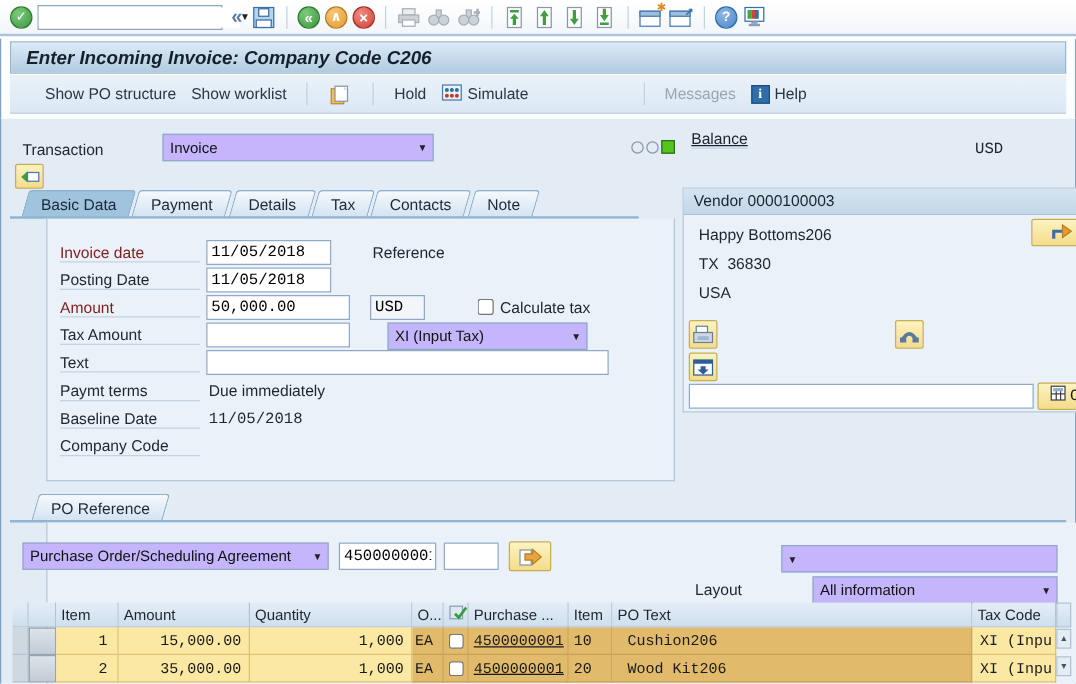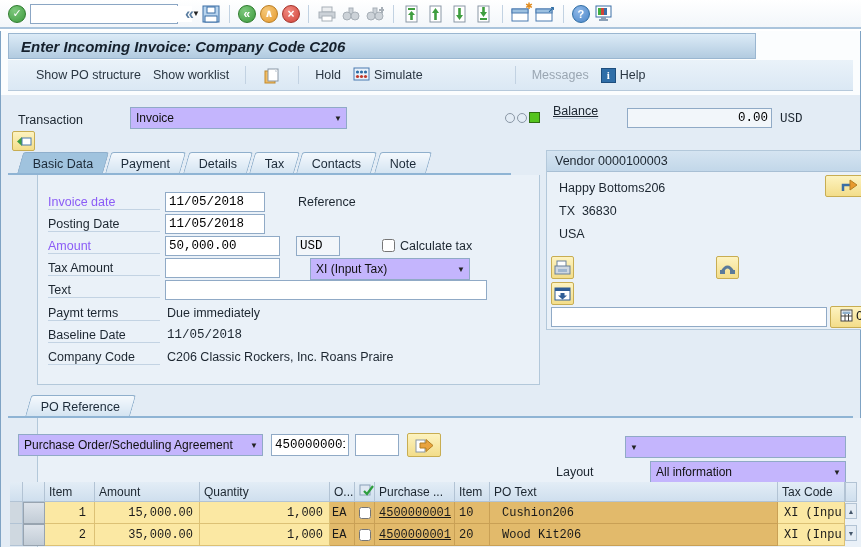--- a/index.html
+++ b/index.html
@@ -26,39 +26,39 @@
   .tb-sep { width:1px; height:18px; background:#c2d2e2; margin:0 4px; }
   .ibtn { height:20px; min-width:20px; display:flex; align-items:center; justify-content:center; }
   .winico { position:relative; }
   .winico .ovl { position:absolute; right:-2px; top:-3px; font-size:9px; color:#e08a1e; }
   .winico .ovl2 { position:absolute; right:0px; top:1px; font-size:9px; color:#2e6da4; font-weight:bold; }
   .circ.help { background:radial-gradient(circle at 35% 30%,#8fb8e8,#4a86c8); border:1px solid #2e6da4; }
 
   
   .band { position:absolute; left:0; top:31px; width:861px; height:64px; background:#fbfdfe;
     border-left:1px solid #7fa3c4; border-right:1px solid #7fa3c4; }
-  .title-bar { position:absolute; left:8px; top:33px; width:748px; height:26px;
+  .title-bar { position:absolute; left:8px; top:33px; width:845px; height:26px;
     background:linear-gradient(#dcebf7,#b2cbe0); border:1px solid #9ab6d0;
     display:flex; align-items:center; }
   .title-bar span { font-size:15px; font-weight:bold; font-style:italic; color:#15202c; padding-left:12px; }
   .app-toolbar { position:absolute; left:8px; top:60px; width:845px; height:31px;
     background:linear-gradient(#eaf2f9,#dbe8f4); border-bottom:1px solid #b6c9db;
     display:flex; align-items:center; gap:12px; padding-left:28px; font-size:12.5px; color:#2a3642; }
   .app-btn { cursor:default; }
   .app-btn.disabled { color:#9aa6b2; }
   .info-sq { width:15px; height:15px; background:#2f6ea8; color:#fff; font-weight:bold;
     font-size:11px; display:inline-flex; align-items:center; justify-content:center;
     border:1px solid #1d4e7e; font-family:"Liberation Serif",serif; }
   .with-ico { display:flex; align-items:center; gap:4px; }
 
   
   .content { position:absolute; left:0; top:95px; width:861px; height:452px; background:#e3ecf5;
     border-left:1px solid #7fa3c4; border-right:1px solid #7fa3c4; }
   .lbl { position:absolute; font-size:12.5px; color:#1c2630; }
-  .lbl.blue { color:#8b5cf6; }
+  .lbl.blue { color:#7f1d1d; }
   .lbl.ul { border-bottom:1px solid #c3d3e3; }
   .field { position:absolute; border:1px solid #90aac6; background:#fff; height:20px;
     font-size:12.5px; padding:0 3px; font-family:"Liberation Mono","DejaVu Sans Mono",monospace; }
   .field.ro { background:#f2f6fa; }
   .dd { position:absolute; border:1px solid #90aac6; background:#c4b5fd; height:22px;
     display:flex; align-items:center; }
   .dd .txt { flex:1; font-size:12px; padding:0 5px; color:#111; white-space:nowrap; overflow:hidden; }
   .dd .arr { width:16px; text-align:center; font-size:8px; color:#222; }
   .ybtn { position:absolute; background:linear-gradient(#fdf3c0,#f3dd8a); border:1px solid #c8ad52;
     border-radius:2px; display:flex; align-items:center; justify-content:center; gap:3px; }
@@ -251,21 +251,20 @@
     <span class="txt">Invoice</span>
     <span class="arr">▼</span>
   </div>
 
   <span style="position:absolute; left:505px; top:112px; display:flex; align-items:center; gap:2px;">
     <span class="light-o"></span>
       <span class="light-o"></span>
       <span class="light-g"></span>
   </span>
   <span class="lbl ul" style="left:553px; top:104px;text-decoration:underline;">Balance</span>
-  <div class="field ro" style="left:627px; top:108px; width:145px; text-align:right; line-height:18px;">0.00</div>
   <span class="lbl mono" style="left:780px; top:112px;">USD</span>
 
   <div class="ybtn" style="left:12px; top:131px; width:23px; height:20px;">
     <svg width="16" height="13">
         <polygon points="1,6.5 6,2 6,11" fill="#3f9e3f"></polygon>
         <rect x="6" y="3" width="9" height="7" fill="#fff" stroke="#4a7ab0"></rect>
       </svg>
   </div>
 
   <div class="tabstrip" style="left:20px; top:152px;">
@@ -314,21 +313,20 @@
     <span class="lbl ul" style="left:10px; top:108px; width:112px;">Text</span>
     <input class="field" style="left: 127px; top: 105px; width: 322px;">
 
     <span class="lbl ul" style="left:10px; top:131px; width:112px;">Paymt terms</span>
     <span class="lbl" style="left:129px; top:131px;">Due immediately</span>
 
     <span class="lbl ul" style="left:10px; top:153px; width:112px;">Baseline Date</span>
     <span class="lbl mono" style="left:129px; top:153px;">11/05/2018</span>
 
     <span class="lbl ul" style="left:10px; top:175px; width:112px;">Company Code</span>
-    <span class="lbl" style="left:129px; top:175px;">C206 Classic Rockers, Inc. Roans Praire</span>
   </div>
 
   <div class="panel" style="left:517px; top:150px; width:338px; height:180px; border-top:1px solid #b3c8da;">
     <div class="v-head">
       <span>Vendor 0000100003</span>
     </div>
     <span class="v-line" style="left:12px; top:30px;">Happy Bottoms206</span>
     <span class="v-line" style="left:12px; top:53px; white-space:pre;">TX  36830</span>
     <span class="v-line" style="left:12px; top:76px;">USA</span>
     <div class="ybtn" style="left:278px; top:24px; width:48px; height:22px;">

